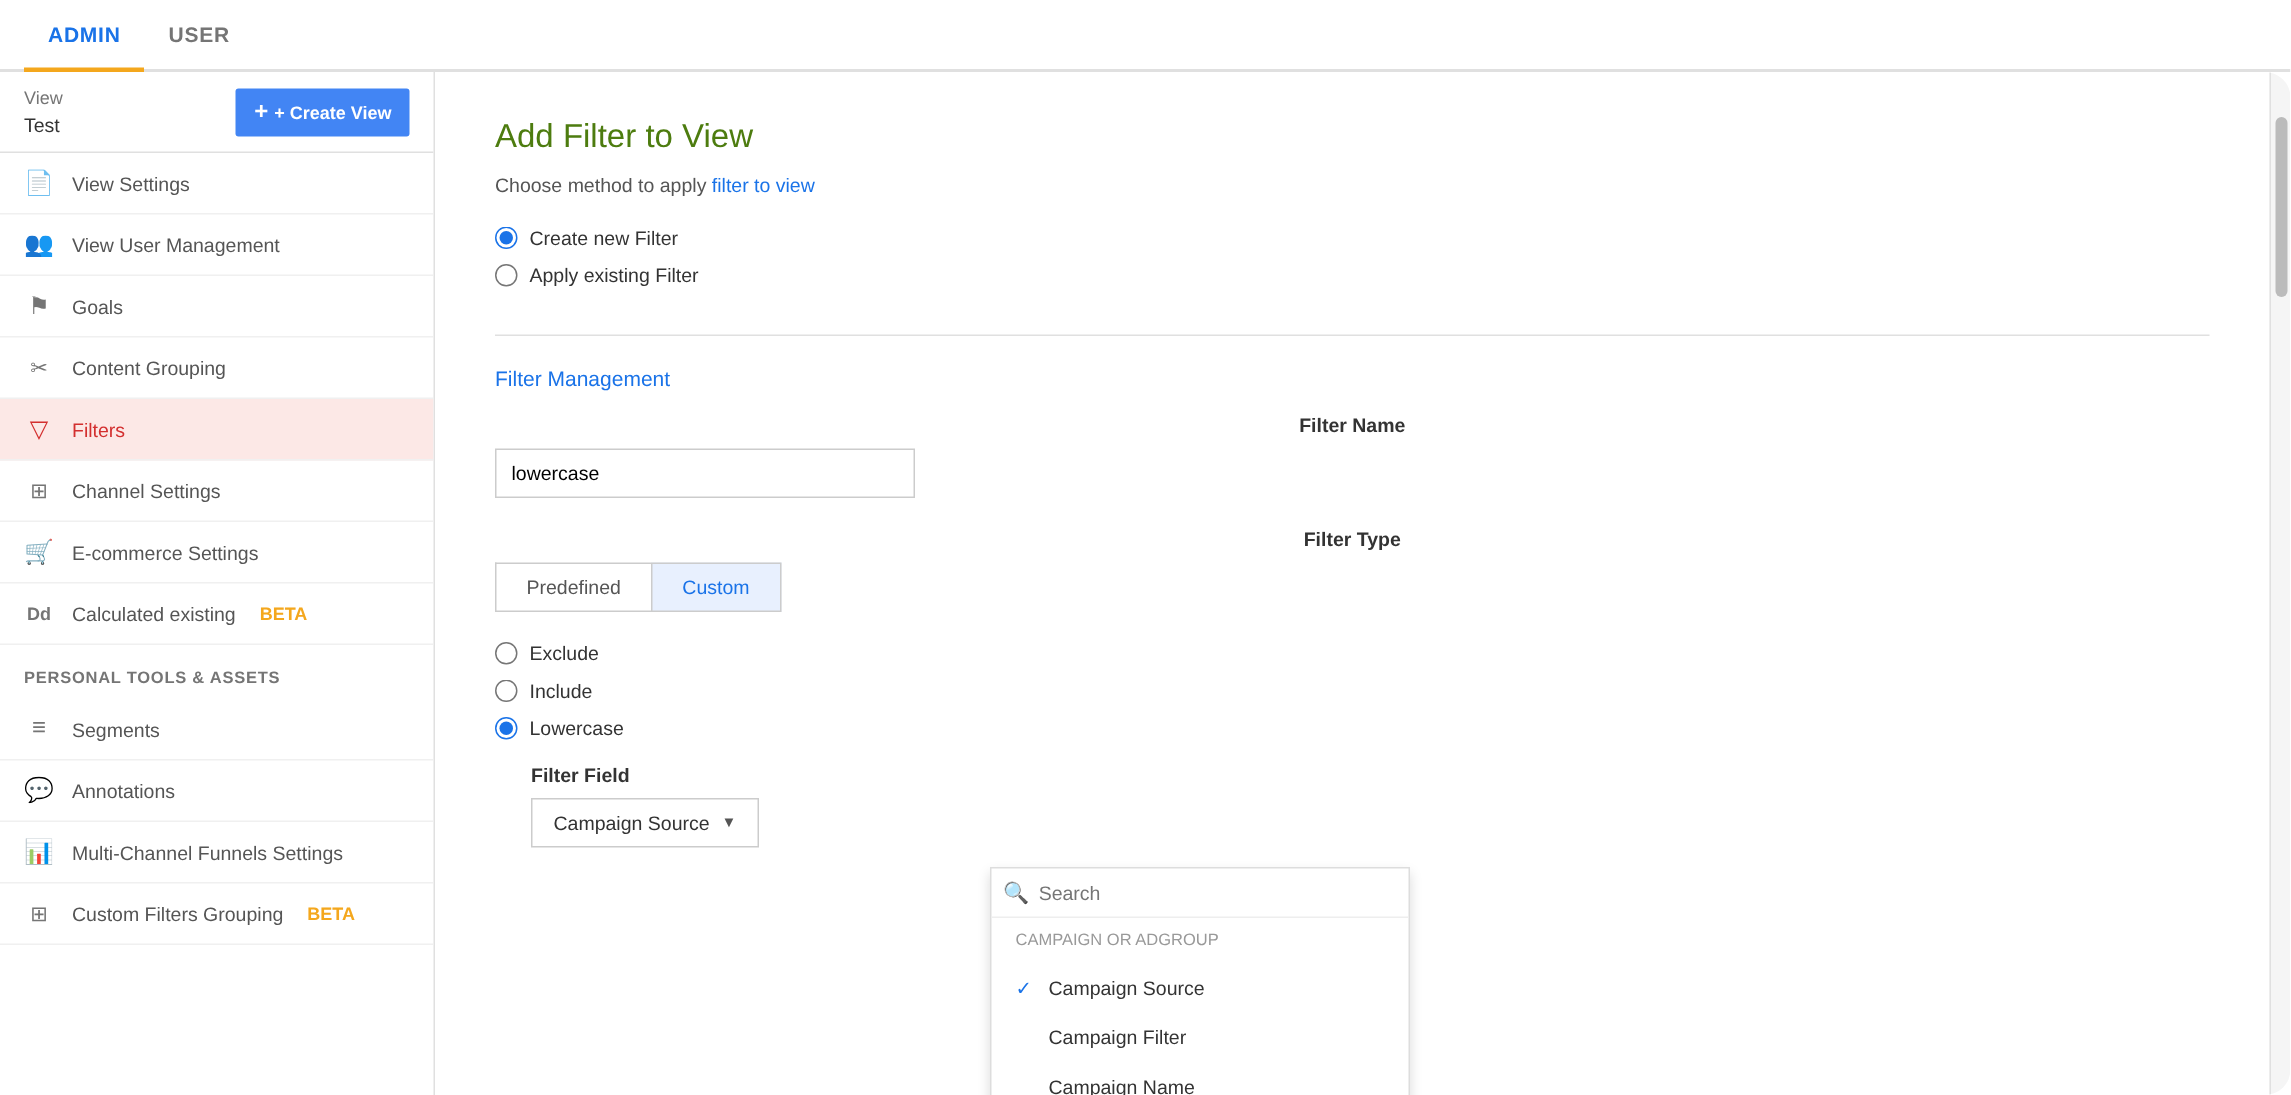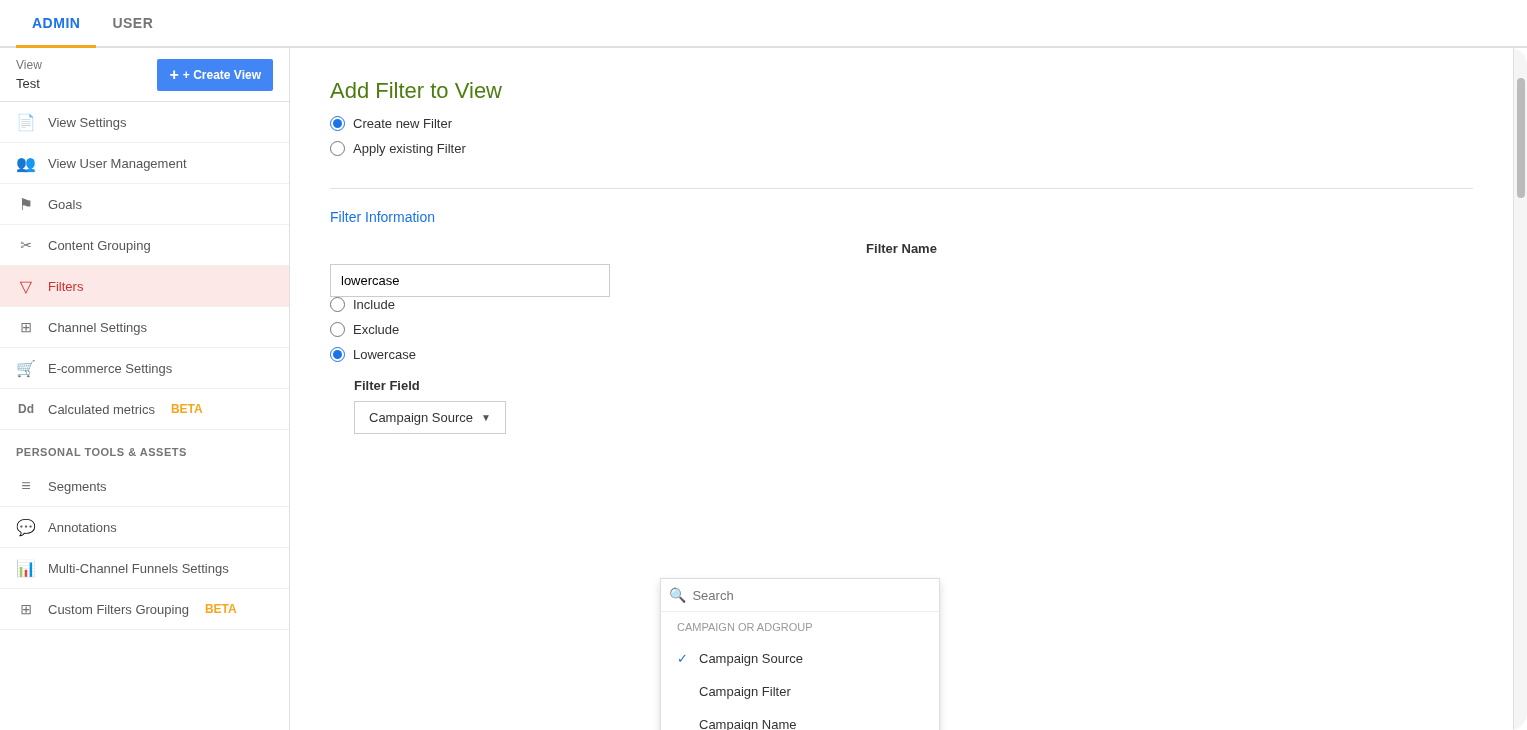--- a/index.html
+++ b/index.html
@@ -128,21 +128,21 @@
     <div class="sidebar-item">
       <span class="icon" style="font-size:14px;">⊞</span>
       <span class="label">Channel Settings</span>
     </div>
     <div class="sidebar-item">
       <span class="icon">🛒</span>
       <span class="label">E-commerce Settings</span>
     </div>
     <div class="sidebar-item">
       <span class="icon" style="font-size:12px;font-weight:700;">Dd</span>
-      <span class="label">Calculated metrics</span>
+      <span class="label">Calculated existing</span>
       <span class="beta-badge">BETA</span>
     </div>
 
     <div class="sidebar-section-header">PERSONAL TOOLS &amp; ASSETS</div>
 
     <div class="sidebar-item">
       <span class="icon">≡</span>
       <span class="label">Segments</span>
     </div>
     <div class="sidebar-item">
@@ -158,48 +158,58 @@
       <span class="label">Custom Filters Grouping</span>
       <span class="beta-badge">BETA</span>
     </div>
   </div>
 
   <div style="flex:1; display:flex; overflow:hidden; position:relative;">
 
     <div class="content">
       <h1 class="page-title">Add Filter to View</h1>
 
+      <div class="page-subtitle">
+        Choose method to apply <a href="#">filter to view</a>
+      </div>
 
       <div class="radio-group">
         <label class="radio-item">
           <input type="radio" name="method" checked="" style="">
           <span>Create new Filter</span>
         </label>
         <label class="radio-item">
           <input type="radio" name="method" style="">
           <span>Apply existing Filter</span>
         </label>
       </div>
 
       <hr class="section-divider">
 
-      <div class="section-title">Filter Information</div>
+      <div class="section-title">Filter Management</div>
 
       <div class="field-label">Filter Name</div>
       <input class="text-input" type="text" value="lowercase" style="">
 
+      <div style="margin-top: 20px;">
+        <div class="field-label">Filter Type</div>
+        <div class="filter-type-row">
+          <button class="filter-type-btn">Predefined</button>
+          <button class="filter-type-btn active">Custom</button>
+        </div>
+      </div>
 
       <div class="radio-options">
         <label class="radio-option">
           <input type="radio" name="custom" style="">
-          <span>Include</span>
+          <span>Exclude</span>
         </label>
         <label class="radio-option">
           <input type="radio" name="custom" style="">
-          <span>Exclude</span>
+          <span>Include</span>
         </label>
         <label class="radio-option">
           <input type="radio" name="custom" checked="" style="">
           <span>Lowercase</span>
         </label>
       </div>
 
       <div class="filter-field-section">
         <div class="filter-field-label">Filter Field</div>
         <button class="dropdown-btn">

